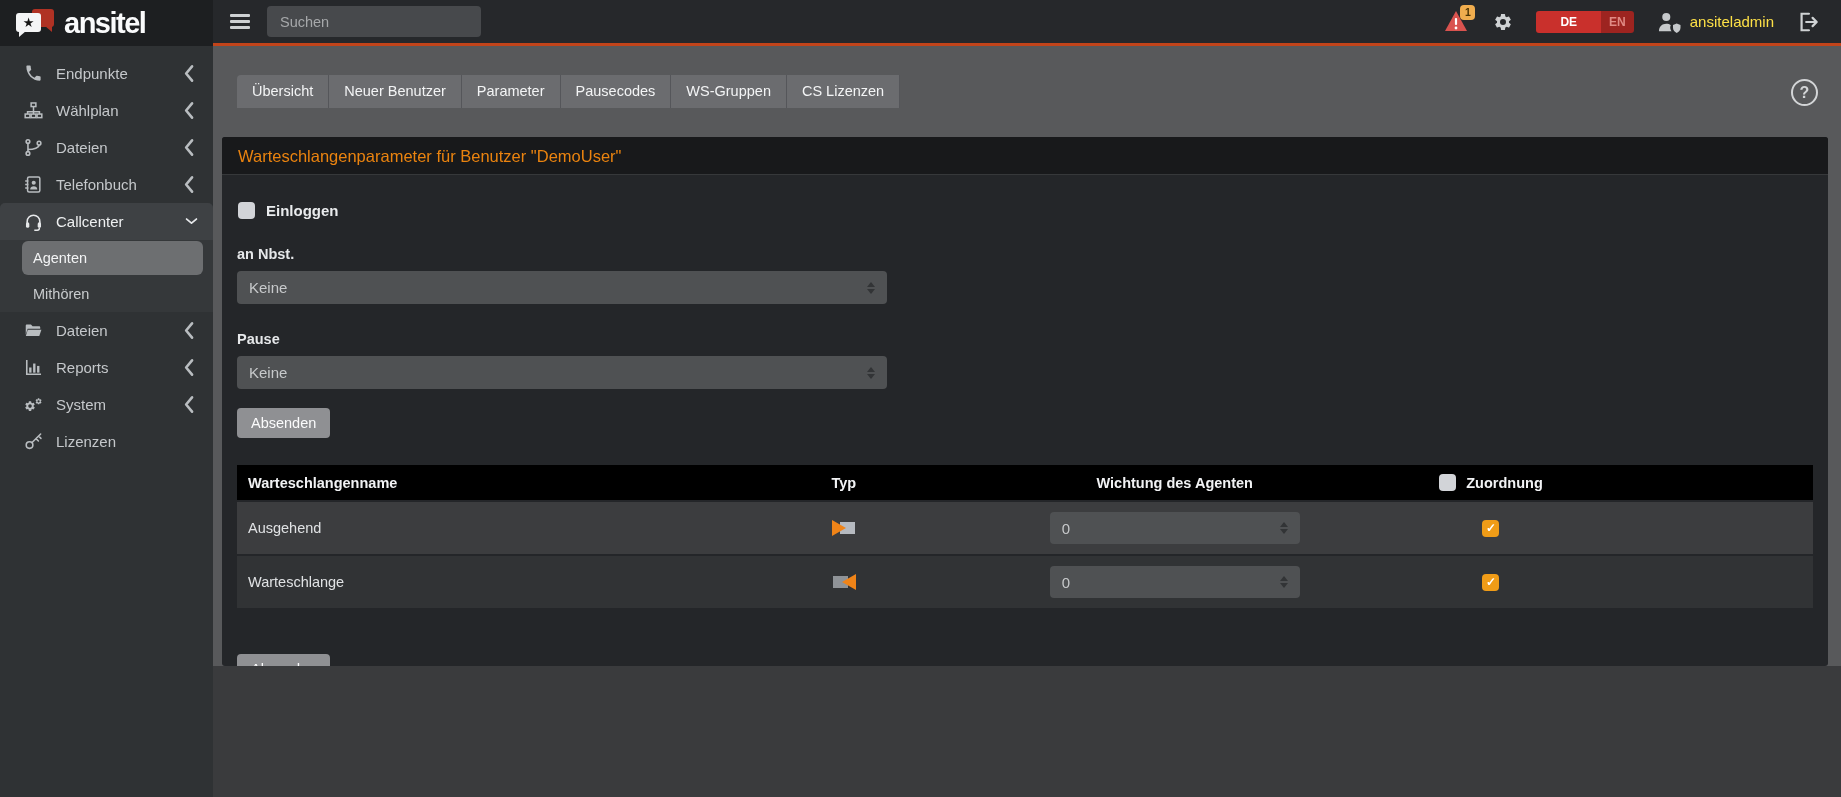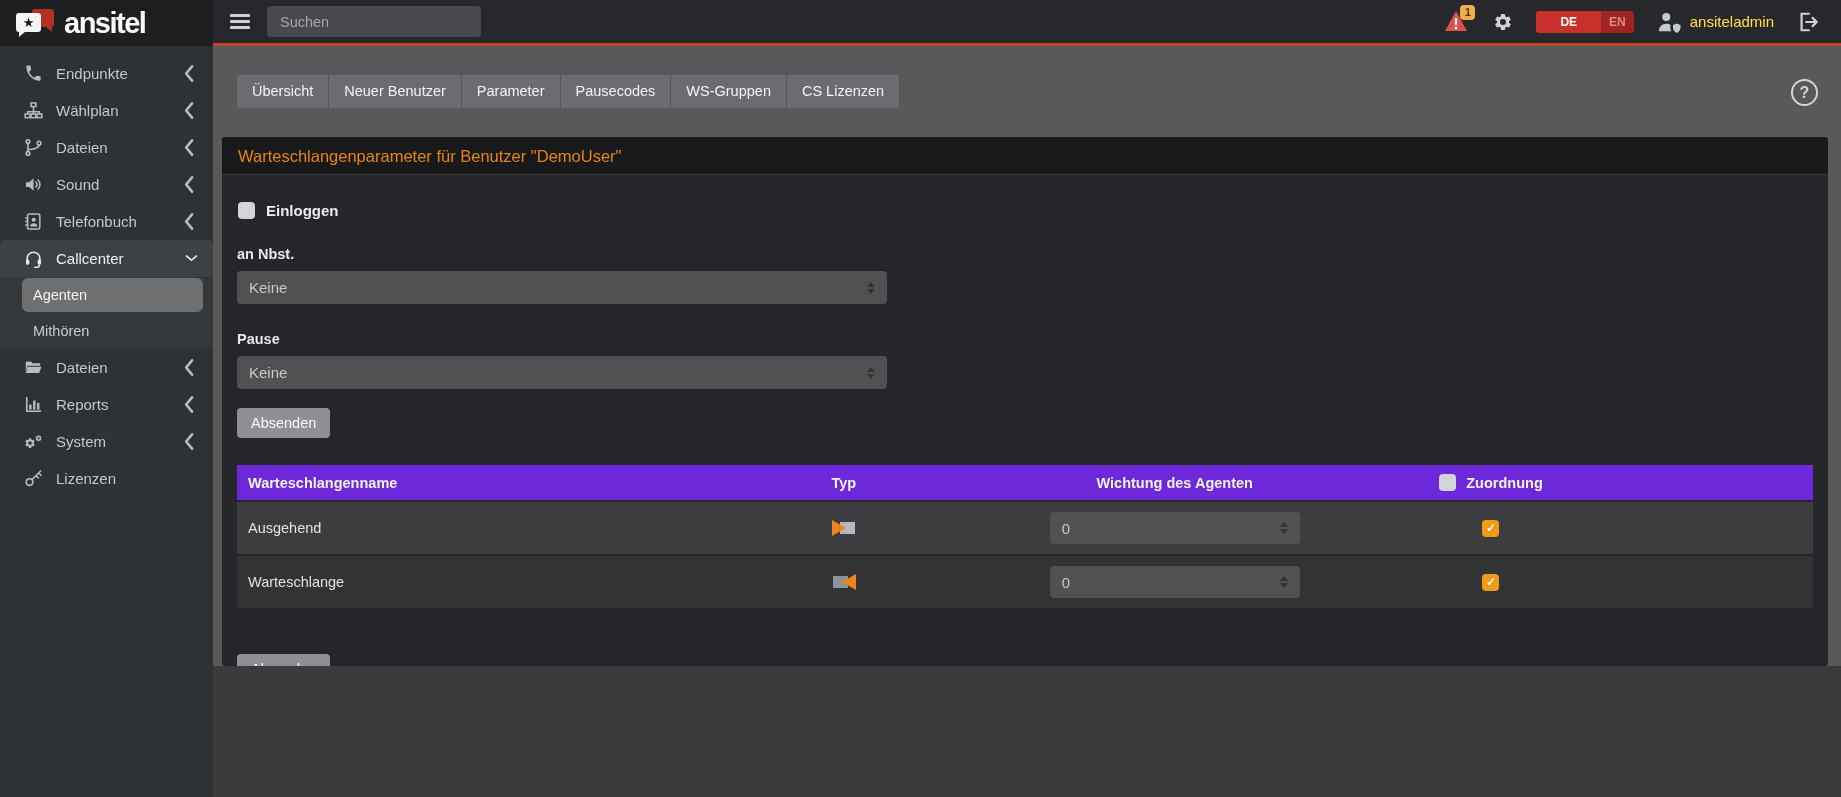--- a/index.html
+++ b/index.html
@@ -97,21 +97,21 @@
     border-right:4px solid transparent; border-top:5px solid #323436; }
 
   .btn { display:inline-block; background:#8f9093; color:#fbfbfc; font-size:14.5px;
     padding:7px 14px; border-radius:4px; border:none; cursor:pointer;
     font-family:"Liberation Sans", sans-serif; }
   .btn.top { margin-top:19px; }
   .btn.bottom { margin-top:44px; }
 
   table.qtable { width:100%; border-collapse:collapse; margin-top:27px; font-size:14.5px;
     table-layout:fixed; }
-  .qtable th { background:#6d28d9; height:36px; color:#f1f2f4; font-weight:bold;
+  .qtable th { background:#000000; height:36px; color:#f1f2f4; font-weight:bold;
     text-align:center; }
   .qtable th:first-child, .qtable td:first-child { text-align:left; padding-left:11px;
     width:33%; }
   .qtable th:nth-child(2) { width:11%; }
   .qtable th:nth-child(3) { width:31%; }
   .qtable th:last-child, .qtable td:last-child { padding-right:250px; }
   .qtable td { height:54px; text-align:center; color:#e0e2e4; }
   .qtable tbody tr td { border-top:2px solid #242629; }
   .qtable tbody tr:last-child td { border-bottom:2px solid #242629; }
   .row-a td { background:#3c3d3f; }
@@ -235,30 +235,20 @@
           <circle cx="5" cy="19.5" r="2.3"></circle>
         <circle cx="19" cy="6.5" r="2.3"></circle>
         <path d="M5 7v10.2M5 14.5c8 0 14-2.5 14-5.6"></path>
       </svg>
       <span>Dateien</span>
       <svg class="chev">
         <use href="#chev-left"></use>
         </svg>
     </div>
 
-    <div class="side-item">
-      <svg viewBox="0 0 24 24">
-        <path d="M2.5 9v6h4.2l5.3 5V4L6.7 9H2.5z" fill="#b9bdc0"></path>
-        <path d="M15 8.8a4.6 4.6 0 0 1 0 6.4M17.8 6.2a8.3 8.3 0 0 1 0 11.6" stroke="#b9bdc0" stroke-width="1.9" fill="none" stroke-linecap="round"></path>
-      </svg>
-      <span>Sound</span>
-      <svg class="chev">
-        <use href="#chev-left"></use>
-        </svg>
-    </div>
 
     <div class="side-item">
       <svg viewBox="0 0 24 24">
         <rect x="4.5" y="2.5" width="15.5" height="19" rx="2" fill="none" stroke="#b9bdc0" stroke-width="1.9"></rect>
         <path d="M1.5 7.5h4M1.5 12h4M1.5 16.5h4" stroke="#b9bdc0" stroke-width="1.9"></path>
         <circle cx="12.3" cy="9.8" r="2.6" fill="#b9bdc0"></circle>
         <path d="M7.8 18.3c0-2.6 2-4.1 4.5-4.1s4.5 1.5 4.5 4.1z" fill="#b9bdc0"></path>
       </svg>
       <span>Telefonbuch</span>
       <svg class="chev">

